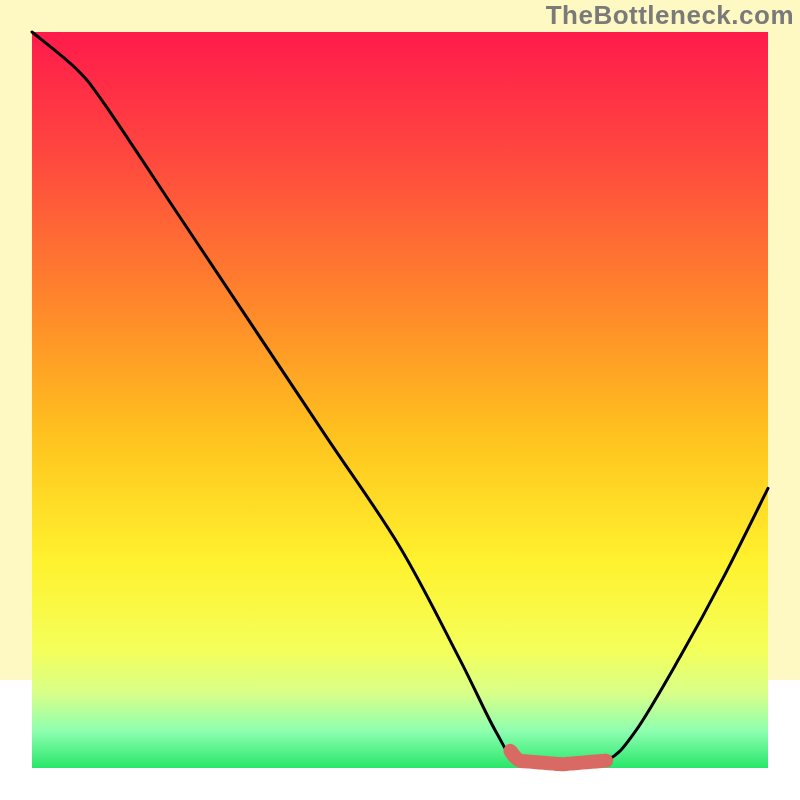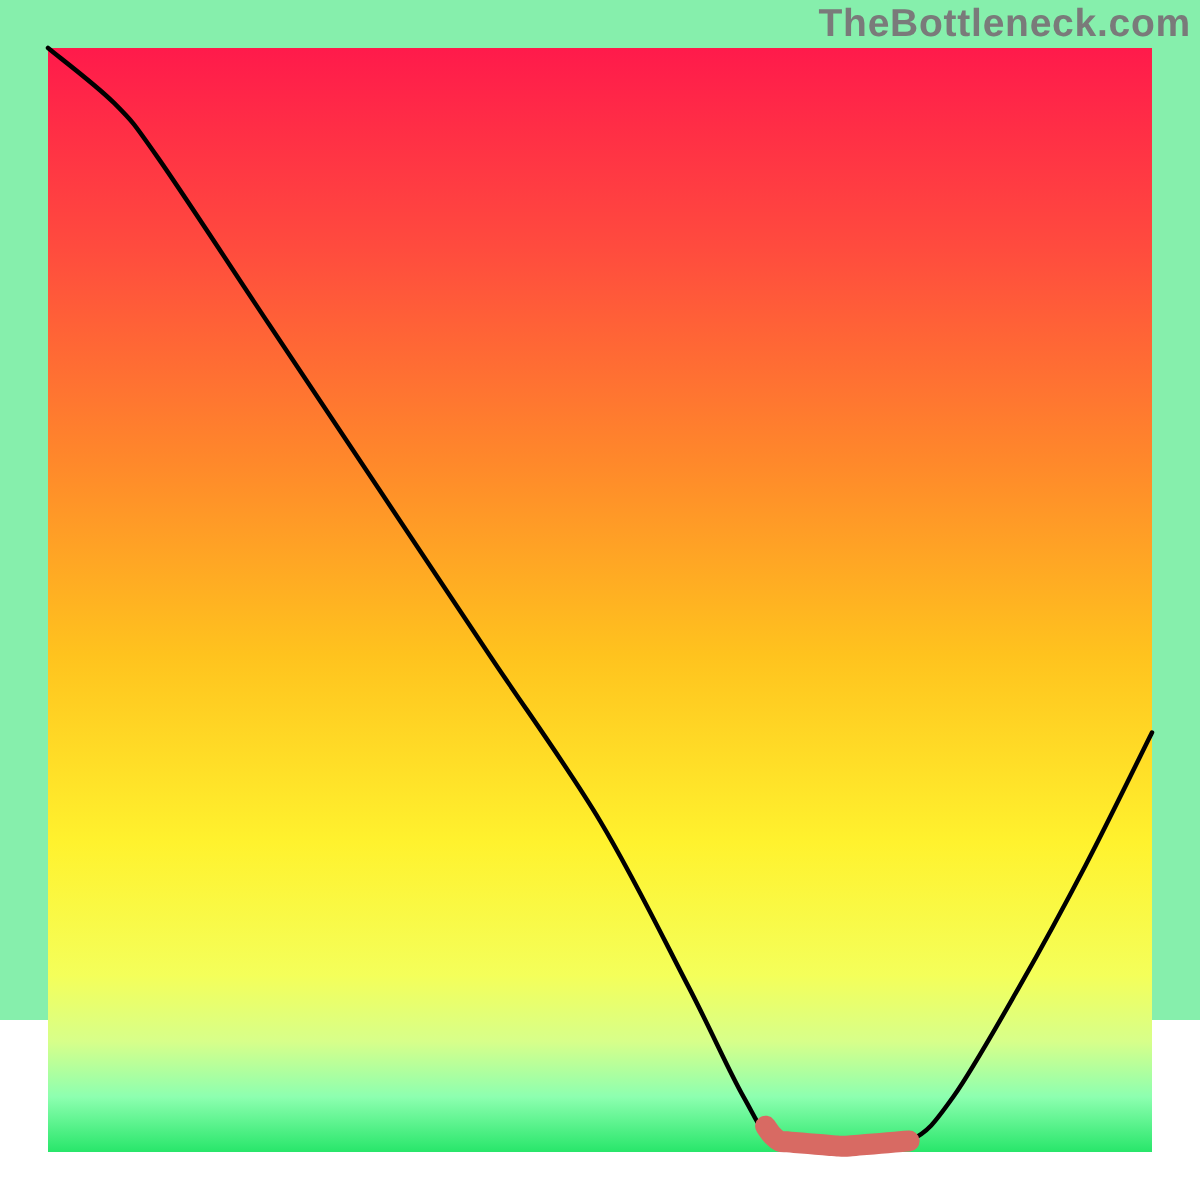--- a/index.html
+++ b/index.html
@@ -8,21 +8,21 @@
     background: #fff;
     width: 800px;
     height: 800px;
     overflow: hidden;
     font-family: Arial, Helvetica, sans-serif;
   }
   .wrap {
     position: relative;
     width: 800px;
     height: 680px;
-    background: #86efac;
+    background: #fef9c3;
   }
   .watermark {
     top: 0;
     right: 6px;
     position: absolute;
     color: #7a7a7a;
     font-weight: 600;
     font-size: 26px;
     letter-spacing: 0.5px;
     z-index: 5;

